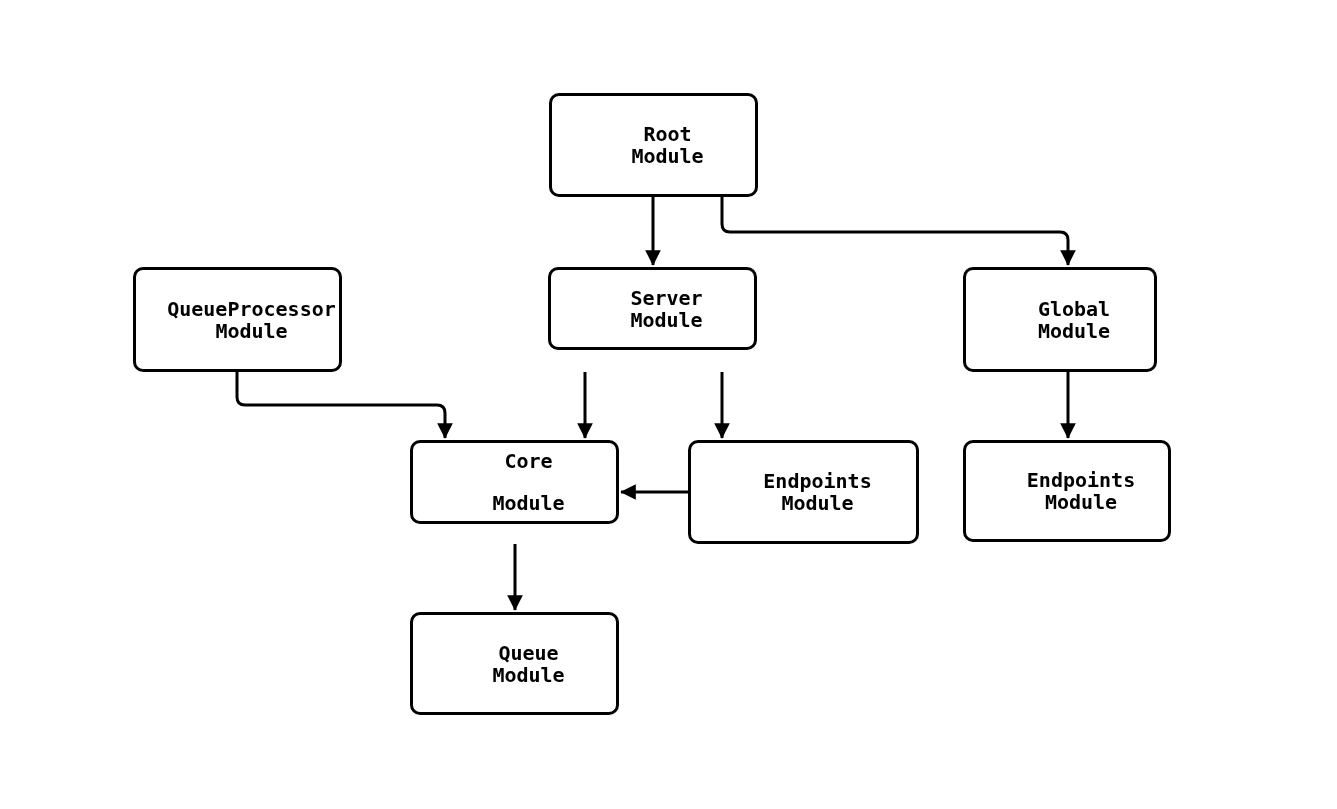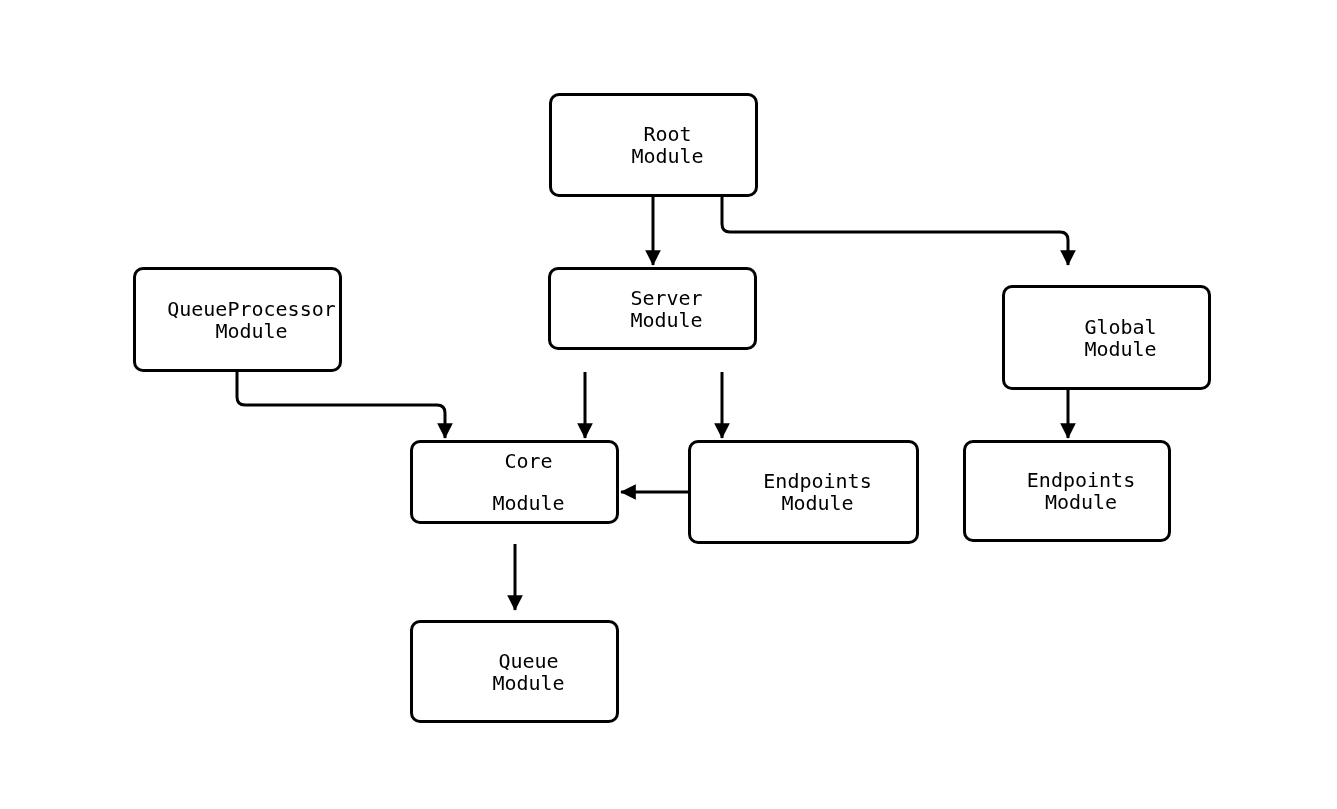--- a/index.html
+++ b/index.html
@@ -32,21 +32,21 @@
     box-sizing: border-box;
     background: var(--node-fill, #ffffff);
     border: 3px solid var(--node-border, #000000);
     border-radius: 10px;
     display: flex;
     flex-direction: column;
     align-items: center;
     justify-content: center;
     text-align: center;
     color: var(--text-color, #000000);
-    font-weight: normal;
+    font-weight: bold;
     font-size: 20px;
     line-height: 1.1;
     padding-left: 28px;
   }
 </style>
 </head>
 <body style="background: rgb(255, 255, 255);">
 
 <div id="canvas">
   <svg id="edge-layer" viewBox="0 0 1337 809" xmlns="http://www.w3.org/2000/svg">
@@ -72,34 +72,34 @@
         <div>Module</div>
       </div>
       <div class="node" style="left: 133px; top: 267px; width: 209px; height: 105px;">
         <div>QueueProcessor</div>
         <div>Module</div>
       </div>
       <div class="node" style="left: 548px; top: 267px; width: 209px; height: 83px;">
         <div>Server</div>
         <div>Module</div>
       </div>
-      <div class="node" style="left: 963px; top: 285px; width: 209px; height: 105px; margin-left: 39px;">
+      <div class="node" style="left: 963px; top: 267px; width: 194px; height: 105px;">
         <div>Global</div>
         <div>Module</div>
       </div>
       <div class="node" style="left: 410px; top: 440px; width: 209px; height: 84px; gap: 20px;">
         <div>Core</div>
         <div>Module</div>
       </div>
       <div class="node" style="left: 688px; top: 440px; width: 231px; height: 104px;">
         <div>Endpoints</div>
         <div>Module</div>
       </div>
       <div class="node" style="left: 963px; top: 440px; width: 208px; height: 102px;">
         <div>Endpoints</div>
         <div>Module</div>
       </div>
-      <div class="node" style="left: 410px; top: 612px; width: 209px; height: 103px; margin-top: 8px;">
+      <div class="node" style="left: 410px; top: 612px; width: 209px; height: 103px;">
         <div>Queue</div>
         <div>Module</div>
       </div>
     </div>
 </div>
 
 </body></html>

